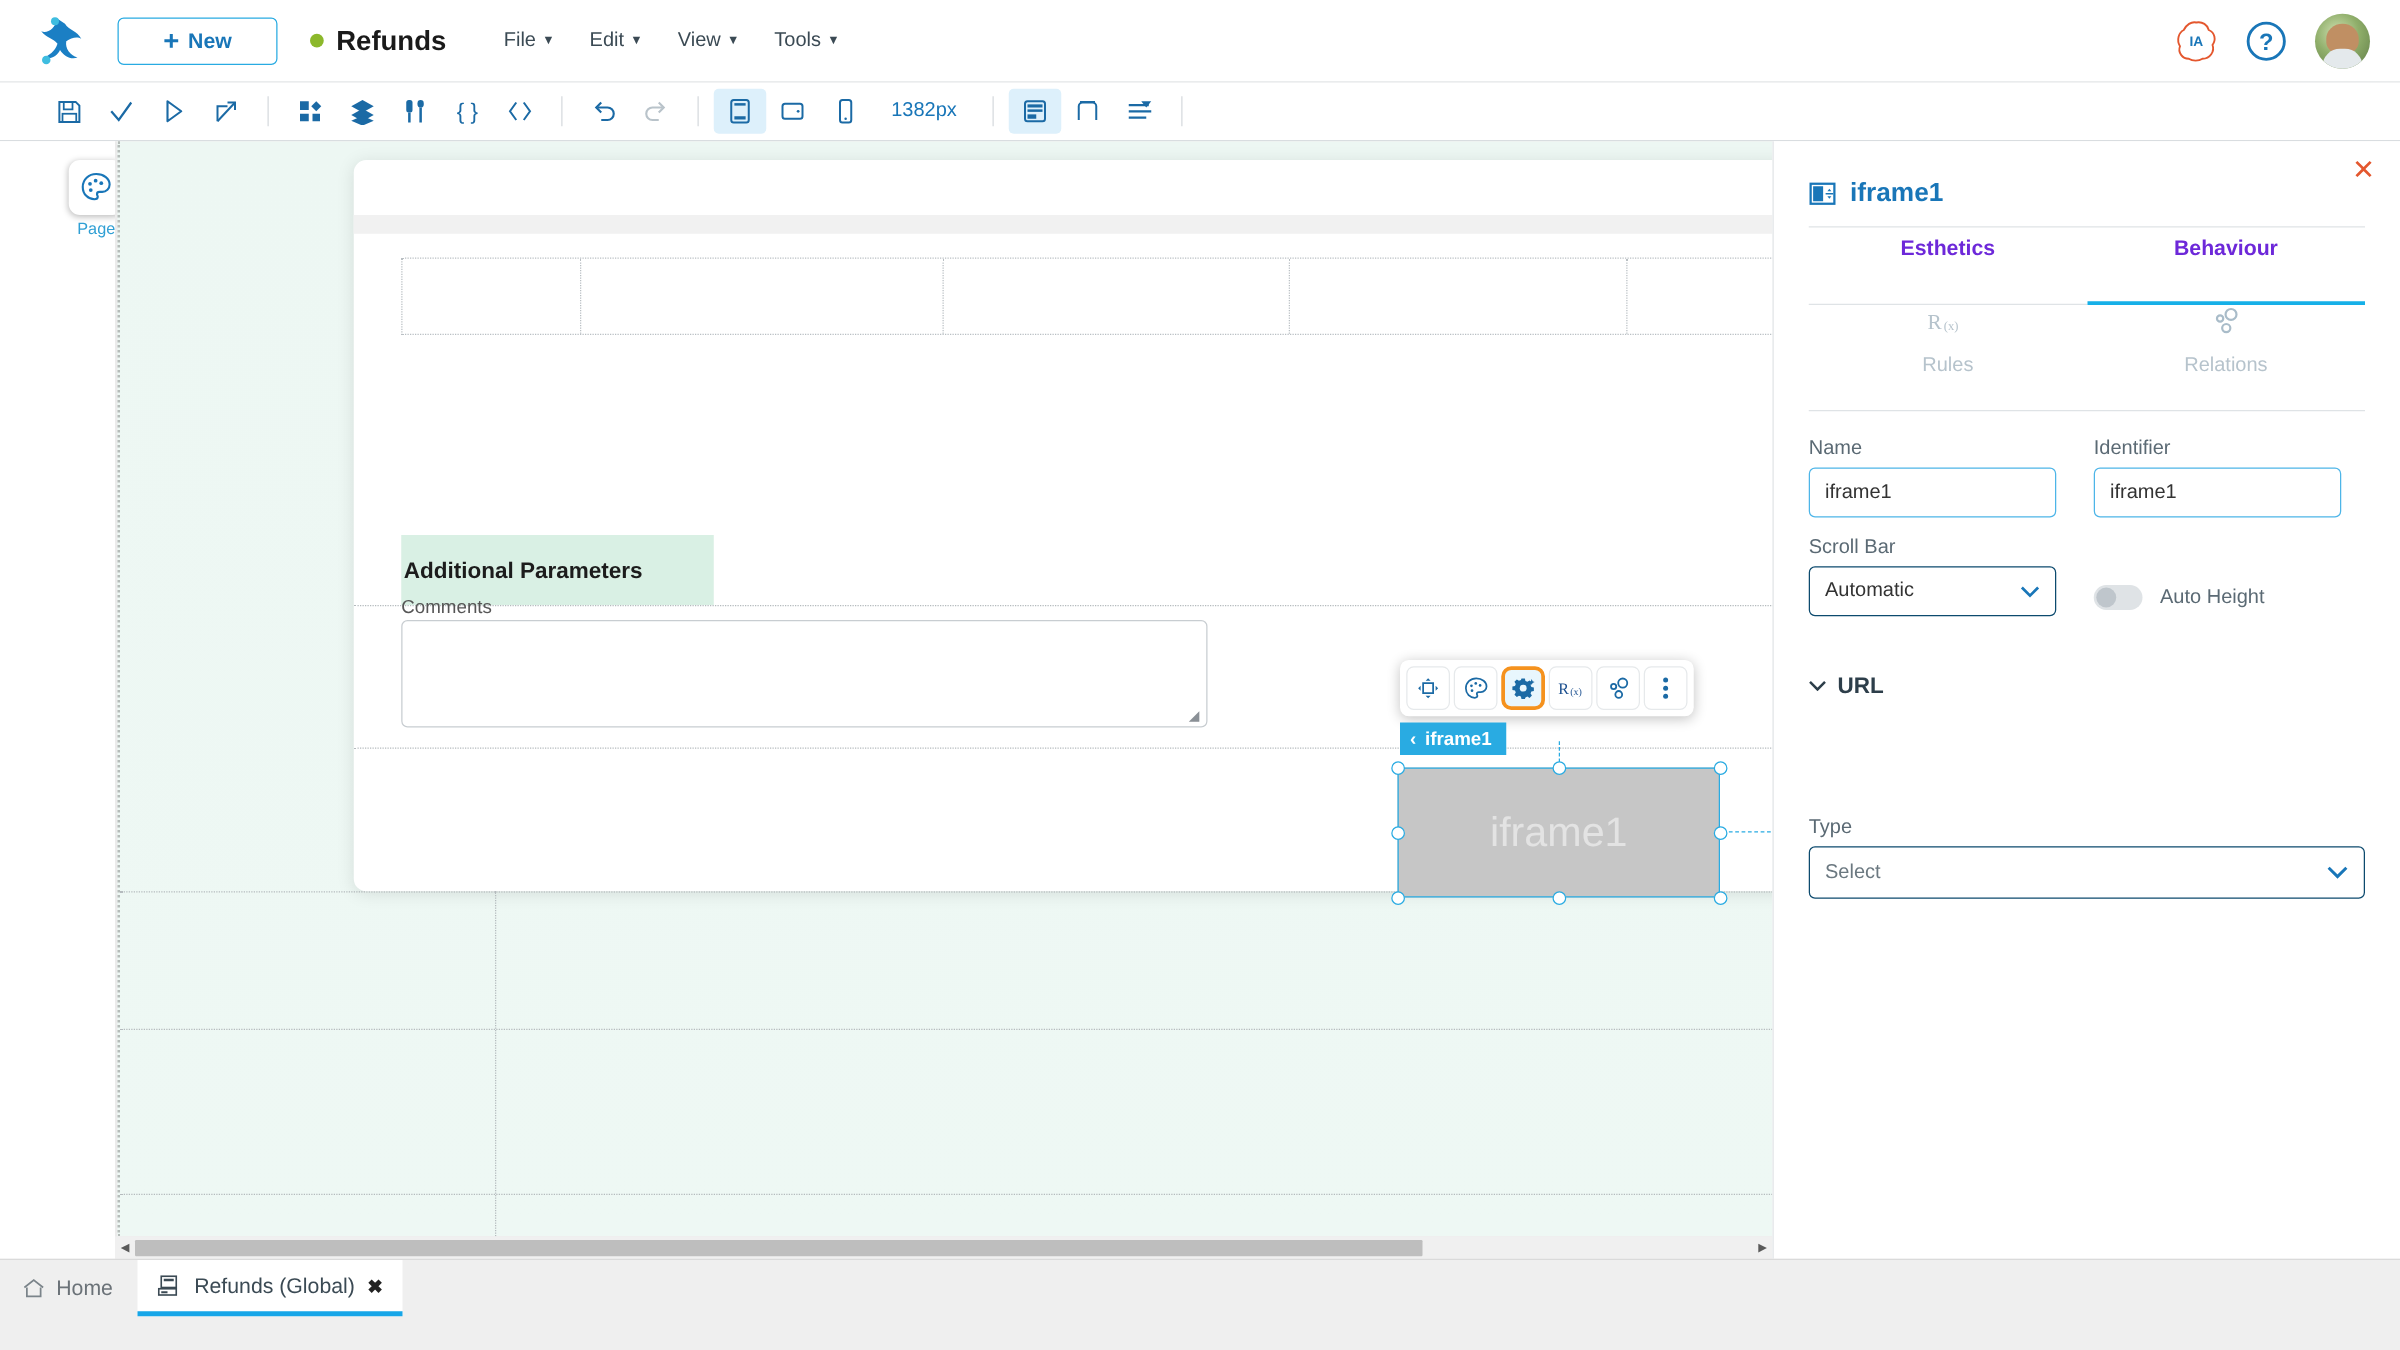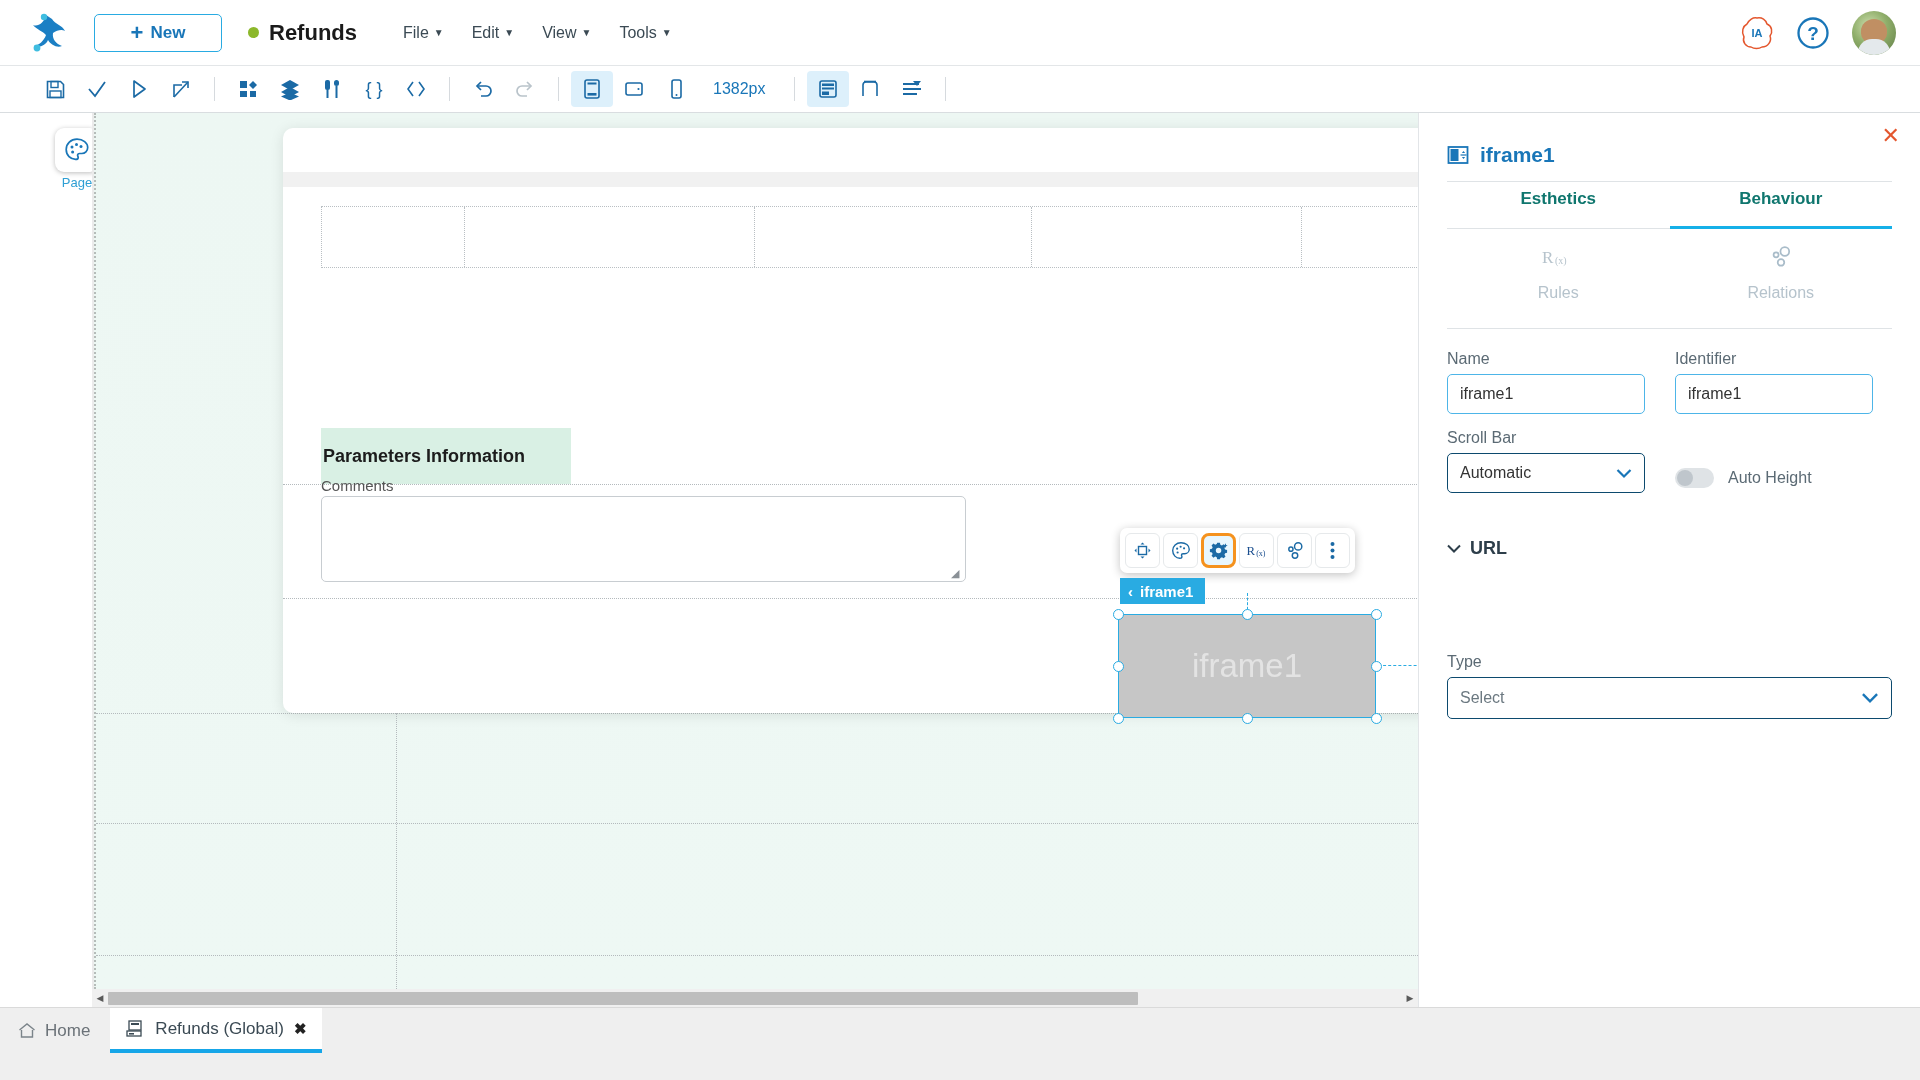--- a/index.html
+++ b/index.html
@@ -183,21 +183,21 @@
     cursor: pointer; line-height: 1;
   }
   .rp-title {
     position: absolute; left: 28px; top: 30px; display: flex; align-items: center; gap: 11px;
     font-size: 21px; font-weight: 700; color: #1976b8;
   }
   .rp-divider { position: absolute; left: 28px; right: 28px; border-top: 1px solid #dfe3e6; }
   .rp-tabs { position: absolute; left: 28px; right: 28px; top: 76px; display: flex; }
   .rp-tab {
     flex: 1; text-align: center; font-size: 17px; font-weight: 700;
-    color: #0f766e; padding-bottom: 17px; cursor: pointer; border-bottom: 1px solid #dfe3e6;
+    color: #6d28d9; padding-bottom: 32px; cursor: pointer; border-bottom: 1px solid #dfe3e6;
   }
   .rp-tab.active { border-bottom: 3px solid #16b0e8; }
   .rp-subtabs { position: absolute; left: 28px; right: 28px; top: 125px; display: flex; }
   .rp-subtab {
     flex: 1; display: flex; flex-direction: column; align-items: center; gap: 8px;
     cursor: pointer; padding-bottom: 10px;
   }
   .rp-subtab-label { font-size: 16px; color: #b6c3cc; }
   .rp-subtab.active .rp-subtab-label { color: #1a4f7a; font-weight: 700; }
   .subtab-icon-box {
@@ -455,21 +455,21 @@
         <div class="grey-strip"></div>
         <div class="tbl">
           <div style="width:143px"></div>
           <div style="width:290px"></div>
           <div style="width:277px"></div>
           <div style="width:270px"></div>
           <div style="flex:1"></div>
         </div>
 
         <div class="sec-head">
-          <span style="padding-left:0">Parameters Information</span>
+          <span style="padding-left:0">Additional Parameters</span>
         </div>
         <div class="dotted-row" style="top:356px"></div>
         <div class="comments-label">Comments</div>
         <div class="textarea-box">
           <span class="resize-grip">◢</span>
         </div>
         <div class="dotted-row" style="top:470px"></div>
       </div>
 
       <div style="position:absolute;left:300px;top:600px;bottom:0;border-left:1px dotted #b4babd"></div>

